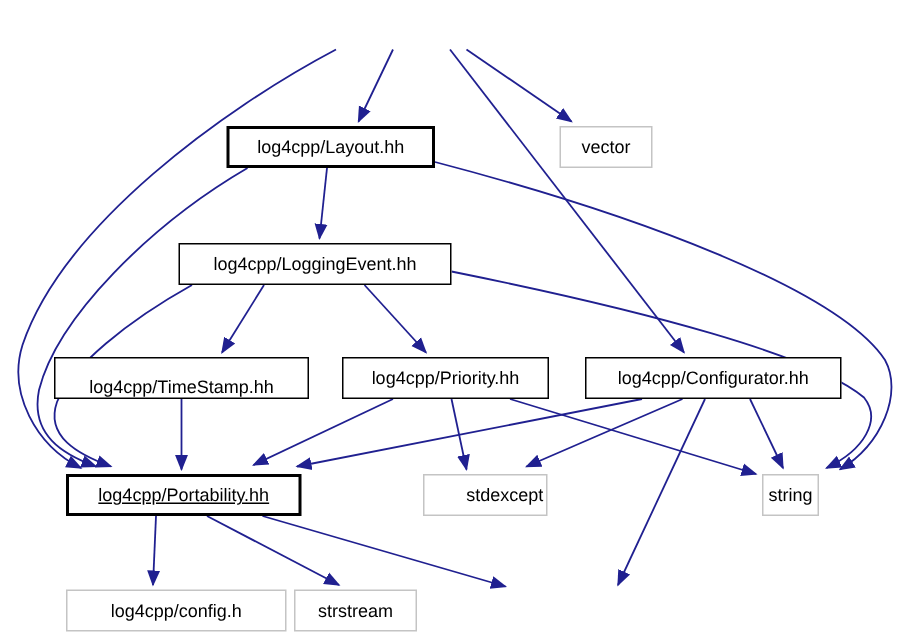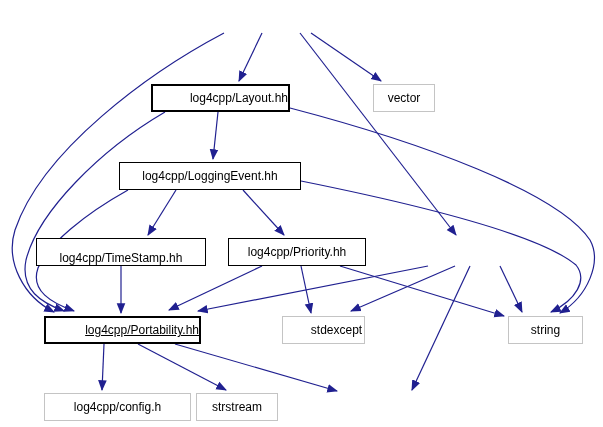--- a/index.html
+++ b/index.html
@@ -18,21 +18,21 @@
     display:flex;align-items:center;justify-content:center;
     box-sizing:border-box;
     background:#ffffff;
     border:1px solid #000000;
     font-size:12px;color:#000000;
     white-space:nowrap;
     z-index:2;
   }
   .node.root{background:var(--rootfill,#c0c0c0);border:2px solid #000000;}
   .node.system{border:1px solid var(--sysborder,#c4c4c4);}
-  .node.strong{border-width:2px;justify-content:flex-end;}
+  .node.strong{border-width:2px;}
 </style>
 </head>
 <body>
 
 <div class="graph" id="graph">
   <svg id="edge-svg" xmlns="http://www.w3.org/2000/svg">
     <defs>
       <marker id="arrow" viewBox="0 0 10 10" refX="9" refY="5" markerWidth="9" markerHeight="9" orient="auto">
         <path class="arrowhead" d="M0,1 L10,5 L0,9 z"></path>
       </marker>
@@ -68,27 +68,30 @@
     </div>
     <div class="node internal" style="left: 119px; top: 162px; width: 182px; height: 28px;">
       <span>log4cpp/LoggingEvent.hh</span>
     </div>
     <div class="node internal" style="left: 36px; top: 238px; width: 170px; height: 28px; align-items: flex-end;">
       <span>log4cpp/TimeStamp.hh</span>
     </div>
     <div class="node internal" style="left: 228px; top: 238px; width: 138px; height: 28px;">
       <span>log4cpp/Priority.hh</span>
     </div>
+    <div class="node internal" style="left: 390px; top: 238px; width: 171px; height: 28px;">
+      <span>log4cpp/Configurator.hh</span>
+    </div>
     <div class="node internal strong" style="left: 44px; top: 316px; width: 157px; height: 28px; text-decoration: underline;">
       <span>log4cpp/Portability.hh</span>
     </div>
     <div class="node system" style="left: 282px; top: 316px; width: 83px; height: 28px; padding-left: 26px;">
       <span>stdexcept</span>
     </div>
-    <div class="node system" style="left: 508px; top: 316px; width: 75px; height: 28px;">
+    <div class="node system" style="left: 508px; top: 316px; width: 38px; height: 28px;">
       <span>string</span>
     </div>
     <div class="node system" style="left: 44px; top: 393px; width: 147px; height: 28px;">
       <span>log4cpp/config.h</span>
     </div>
     <div class="node system" style="left: 196px; top: 393px; width: 82px; height: 28px;">
       <span>strstream</span>
     </div>
   </div>
 

